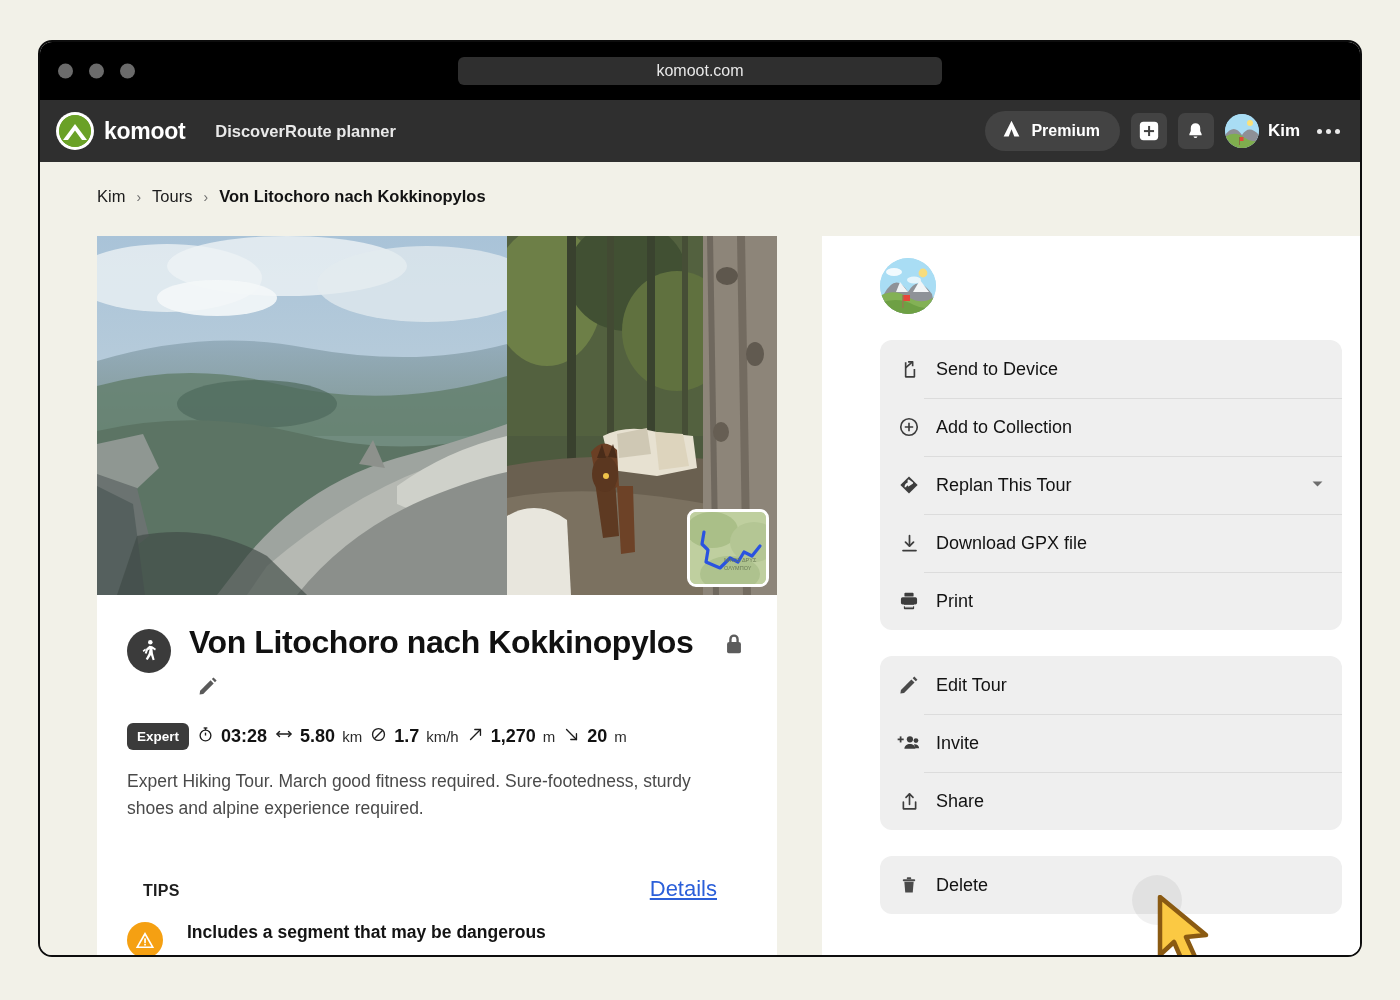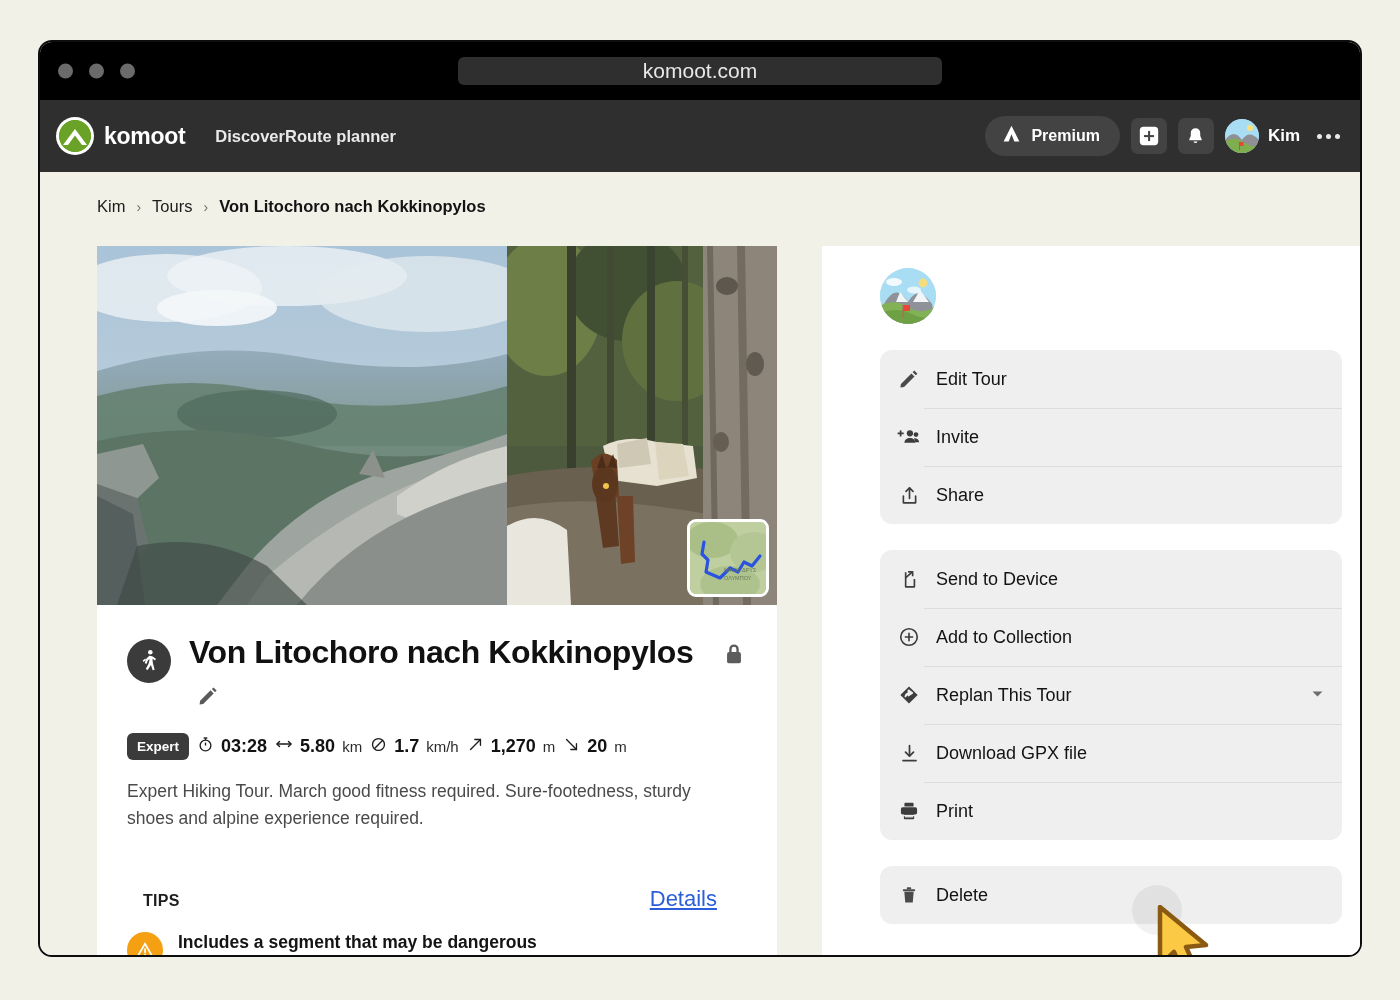--- a/index.html
+++ b/index.html
@@ -31,26 +31,26 @@
     transform: translateY(-50%);
     display: flex; gap: 16px;
   }
   .traffic-light { width: 15px; height: 15px; border-radius: 50%; background: #6b6b6b; }
   #url-bar {
     position: absolute; left: 50%; top: 50%;
     transform: translate(-50%, -50%);
     width: 484px; height: 28px;
     background: #2f2f2f; border-radius: 6px;
     display: flex; align-items: center; justify-content: center;
-    color: #e8e8e8; font-size: 21px;
+    color: #e8e8e8; font-size: 16px;
   }
 
   
   #komoot-nav {
-    height: 72px; background: #2f2f2f;
+    height: 62px; background: #2f2f2f;
     display: flex; align-items: center;
     padding: 0 14px 0 16px;
   }
   .logo-group { display: flex; align-items: center; gap: 10px; }
   .logo-mark {
     width: 38px; height: 38px; border-radius: 50%;
     background: #ffffff;
     display: flex; align-items: center; justify-content: center;
   }
   .logo-inner {
@@ -156,21 +156,21 @@
 
   #tips-head {
     display: flex; align-items: baseline;
     margin-top: 54px; padding-right: 30px; margin-left: 16px;
   }
   #tips-label { font-size: 16px; font-weight: 700; color: #1d1d1d; letter-spacing: 0.3px; }
   #tips-details-link {
     margin-left: auto; color: #2b5fd9; font-size: 22px;
     text-decoration: underline; cursor: pointer;
   }
-  #tip-item { display: flex; gap: 15px; margin-top: 20px; padding-right: 30px; }
+  #tip-item { display: flex; gap: 24px; margin-top: 20px; padding-right: 30px; }
   #tip-warn-icon {
     width: 36px; height: 36px; border-radius: 50%;
     background: #f5a012; flex: none;
     display: flex; align-items: center; justify-content: center;
   }
   #tip-title { font-size: 17.5px; font-weight: 700; color: #141414; }
   #tip-body { font-size: 17.5px; color: #3d3d3d; margin-top: 7px; line-height: 1.5; }
 
   
   #side-panel {
@@ -507,20 +507,79 @@
             <path d="M0 45 Q18 38 34 47 Q46 53 56 47 L56 56 L0 56 Z" fill="#6ea044"></path>
             <rect x="23" y="37" width="7" height="6" fill="#e8463a"></rect>
             <rect x="22.2" y="37" width="1.4" height="13" fill="#9a7a50"></rect>
           </svg>
         </span>
       </div>
 
       <div class="action-group">
         <div class="action-row">
           <span class="action-icon">
+            <svg width="21" height="21" viewBox="0 0 24 24" fill="none" stroke="#3d3d3d" stroke-width="1.9" stroke-linejoin="round">
+              <path d="M17.6 11.4 V20.4 H7.6 V3.6"></path>
+              <path d="M7.4 10.2 L15.4 3.2"></path>
+                <path d="M10.4 3.2 h5.2 v5.2"></path>
+            </svg>
+          </span>
+          <span class="action-label">Send to Device</span>
+        </div>
+        <div class="action-row">
+          <span class="action-icon">
+            <svg width="22" height="22" viewBox="0 0 24 24" fill="none" stroke="#3d3d3d" stroke-width="1.8">
+              <circle cx="12" cy="12" r="9"></circle>
+                <path d="M12 7.4 V16.6"></path>
+                <path d="M7.4 12 H16.6"></path>
+            </svg>
+          </span>
+          <span class="action-label">Add to Collection</span>
+        </div>
+        <div class="action-row">
+          <span class="action-icon">
+            <svg width="22" height="22" viewBox="0 0 24 24" fill="#3d3d3d">
+              <path d="M12 2.6 L21.4 12 L12 21.4 L2.6 12 Z"></path>
+              <path d="M8 14.4 c0-3 2.2-4.6 5.4-4.6 M11.4 6.8 L15.6 9.8 L11.4 12.6 Z" fill="#efefef" stroke="#efefef" stroke-width="1.8" stroke-linejoin="round"></path>
+            </svg>
+          </span>
+          <span class="action-label">Replan This Tour</span>
+          <span class="action-caret">
+            <svg width="17" height="17" viewBox="0 0 24 24" fill="#6d6d6d">
+                <path d="M5 9 L12 16.2 L19 9 Z"></path>
+              </svg>
+          </span>
+        </div>
+        <div class="action-row">
+          <span class="action-icon">
+            <svg width="21" height="21" viewBox="0 0 24 24" fill="none" stroke="#3d3d3d" stroke-width="2" stroke-linecap="round" stroke-linejoin="round">
+              <path d="M12 3 V14.6"></path>
+                <path d="M7.4 10.4 L12 15 L16.6 10.4"></path>
+                <path d="M4.6 20 H19.4"></path>
+            </svg>
+          </span>
+          <span class="action-label">Download GPX file</span>
+        </div>
+        <div class="action-row">
+          <span class="action-icon">
+            <svg width="22" height="22" viewBox="0 0 24 24" fill="#3d3d3d">
+              <rect x="7" y="3" width="10" height="4.2" rx="1"></rect>
+              <rect x="3.2" y="8" width="17.6" height="7.8" rx="1.8"></rect>
+              <rect x="6.4" y="15" width="11.2" height="6" rx="1"></rect>
+              <rect x="5" y="16.2" width="14" height="1.6" fill="#efefef"></rect>
+              <rect x="7.6" y="17.6" width="8.8" height="1.4" fill="#efefef"></rect>
+            </svg>
+          </span>
+          <span class="action-label">Print</span>
+        </div>
+      </div>
+
+      <div class="action-group">
+        <div class="action-row">
+          <span class="action-icon">
             <svg width="22" height="22" viewBox="0 0 24 24" fill="#4a4a4a">
               <path d="M3.2 17.4 L14.6 6 L18 9.4 L6.6 20.8 L2.6 21.4 Z"></path>
               <path d="M16 4.6 L17.8 2.8 L21.2 6.2 L19.4 8 Z"></path>
             </svg>
           </span>
           <span class="action-label">Edit Tour</span>
         </div>
         <div class="action-row">
           <span class="action-icon">
             <svg width="24" height="22" viewBox="0 0 26 24" fill="#3d3d3d">
@@ -542,79 +601,20 @@
               <path d="M5 12.6 V20.4 h14 V12.6"></path>
             </svg>
           </span>
           <span class="action-label">Share</span>
         </div>
       </div>
 
       <div class="action-group">
         <div class="action-row">
           <span class="action-icon">
-            <svg width="21" height="21" viewBox="0 0 24 24" fill="none" stroke="#3d3d3d" stroke-width="1.9" stroke-linejoin="round">
-              <path d="M17.6 11.4 V20.4 H7.6 V3.6"></path>
-              <path d="M7.4 10.2 L15.4 3.2"></path>
-                <path d="M10.4 3.2 h5.2 v5.2"></path>
-            </svg>
-          </span>
-          <span class="action-label">Send to Device</span>
-        </div>
-        <div class="action-row">
-          <span class="action-icon">
-            <svg width="22" height="22" viewBox="0 0 24 24" fill="none" stroke="#3d3d3d" stroke-width="1.8">
-              <circle cx="12" cy="12" r="9"></circle>
-                <path d="M12 7.4 V16.6"></path>
-                <path d="M7.4 12 H16.6"></path>
-            </svg>
-          </span>
-          <span class="action-label">Add to Collection</span>
-        </div>
-        <div class="action-row">
-          <span class="action-icon">
-            <svg width="22" height="22" viewBox="0 0 24 24" fill="#3d3d3d">
-              <path d="M12 2.6 L21.4 12 L12 21.4 L2.6 12 Z"></path>
-              <path d="M8 14.4 c0-3 2.2-4.6 5.4-4.6 M11.4 6.8 L15.6 9.8 L11.4 12.6 Z" fill="#efefef" stroke="#efefef" stroke-width="1.8" stroke-linejoin="round"></path>
-            </svg>
-          </span>
-          <span class="action-label">Replan This Tour</span>
-          <span class="action-caret">
-            <svg width="17" height="17" viewBox="0 0 24 24" fill="#6d6d6d">
-                <path d="M5 9 L12 16.2 L19 9 Z"></path>
-              </svg>
-          </span>
-        </div>
-        <div class="action-row">
-          <span class="action-icon">
-            <svg width="21" height="21" viewBox="0 0 24 24" fill="none" stroke="#3d3d3d" stroke-width="2" stroke-linecap="round" stroke-linejoin="round">
-              <path d="M12 3 V14.6"></path>
-                <path d="M7.4 10.4 L12 15 L16.6 10.4"></path>
-                <path d="M4.6 20 H19.4"></path>
-            </svg>
-          </span>
-          <span class="action-label">Download GPX file</span>
-        </div>
-        <div class="action-row">
-          <span class="action-icon">
-            <svg width="22" height="22" viewBox="0 0 24 24" fill="#3d3d3d">
-              <rect x="7" y="3" width="10" height="4.2" rx="1"></rect>
-              <rect x="3.2" y="8" width="17.6" height="7.8" rx="1.8"></rect>
-              <rect x="6.4" y="15" width="11.2" height="6" rx="1"></rect>
-              <rect x="5" y="16.2" width="14" height="1.6" fill="#efefef"></rect>
-              <rect x="7.6" y="17.6" width="8.8" height="1.4" fill="#efefef"></rect>
-            </svg>
-          </span>
-          <span class="action-label">Print</span>
-        </div>
-      </div>
-
-      <div class="action-group">
-        <div class="action-row">
-          <span class="action-icon">
             <svg width="20" height="21" viewBox="0 0 24 24" fill="#4a4a4a">
               <rect x="4.6" y="4.4" width="14.8" height="2.6" rx="1"></rect>
               <path d="M6.4 7.4 h11.2 l-1.1 13 H7.5 Z"></path>
               <rect x="9.4" y="2.2" width="5.2" height="2.4" rx="0.8"></rect>
             </svg>
           </span>
           <span class="action-label">Delete</span>
         </div>
       </div>
     </div>

